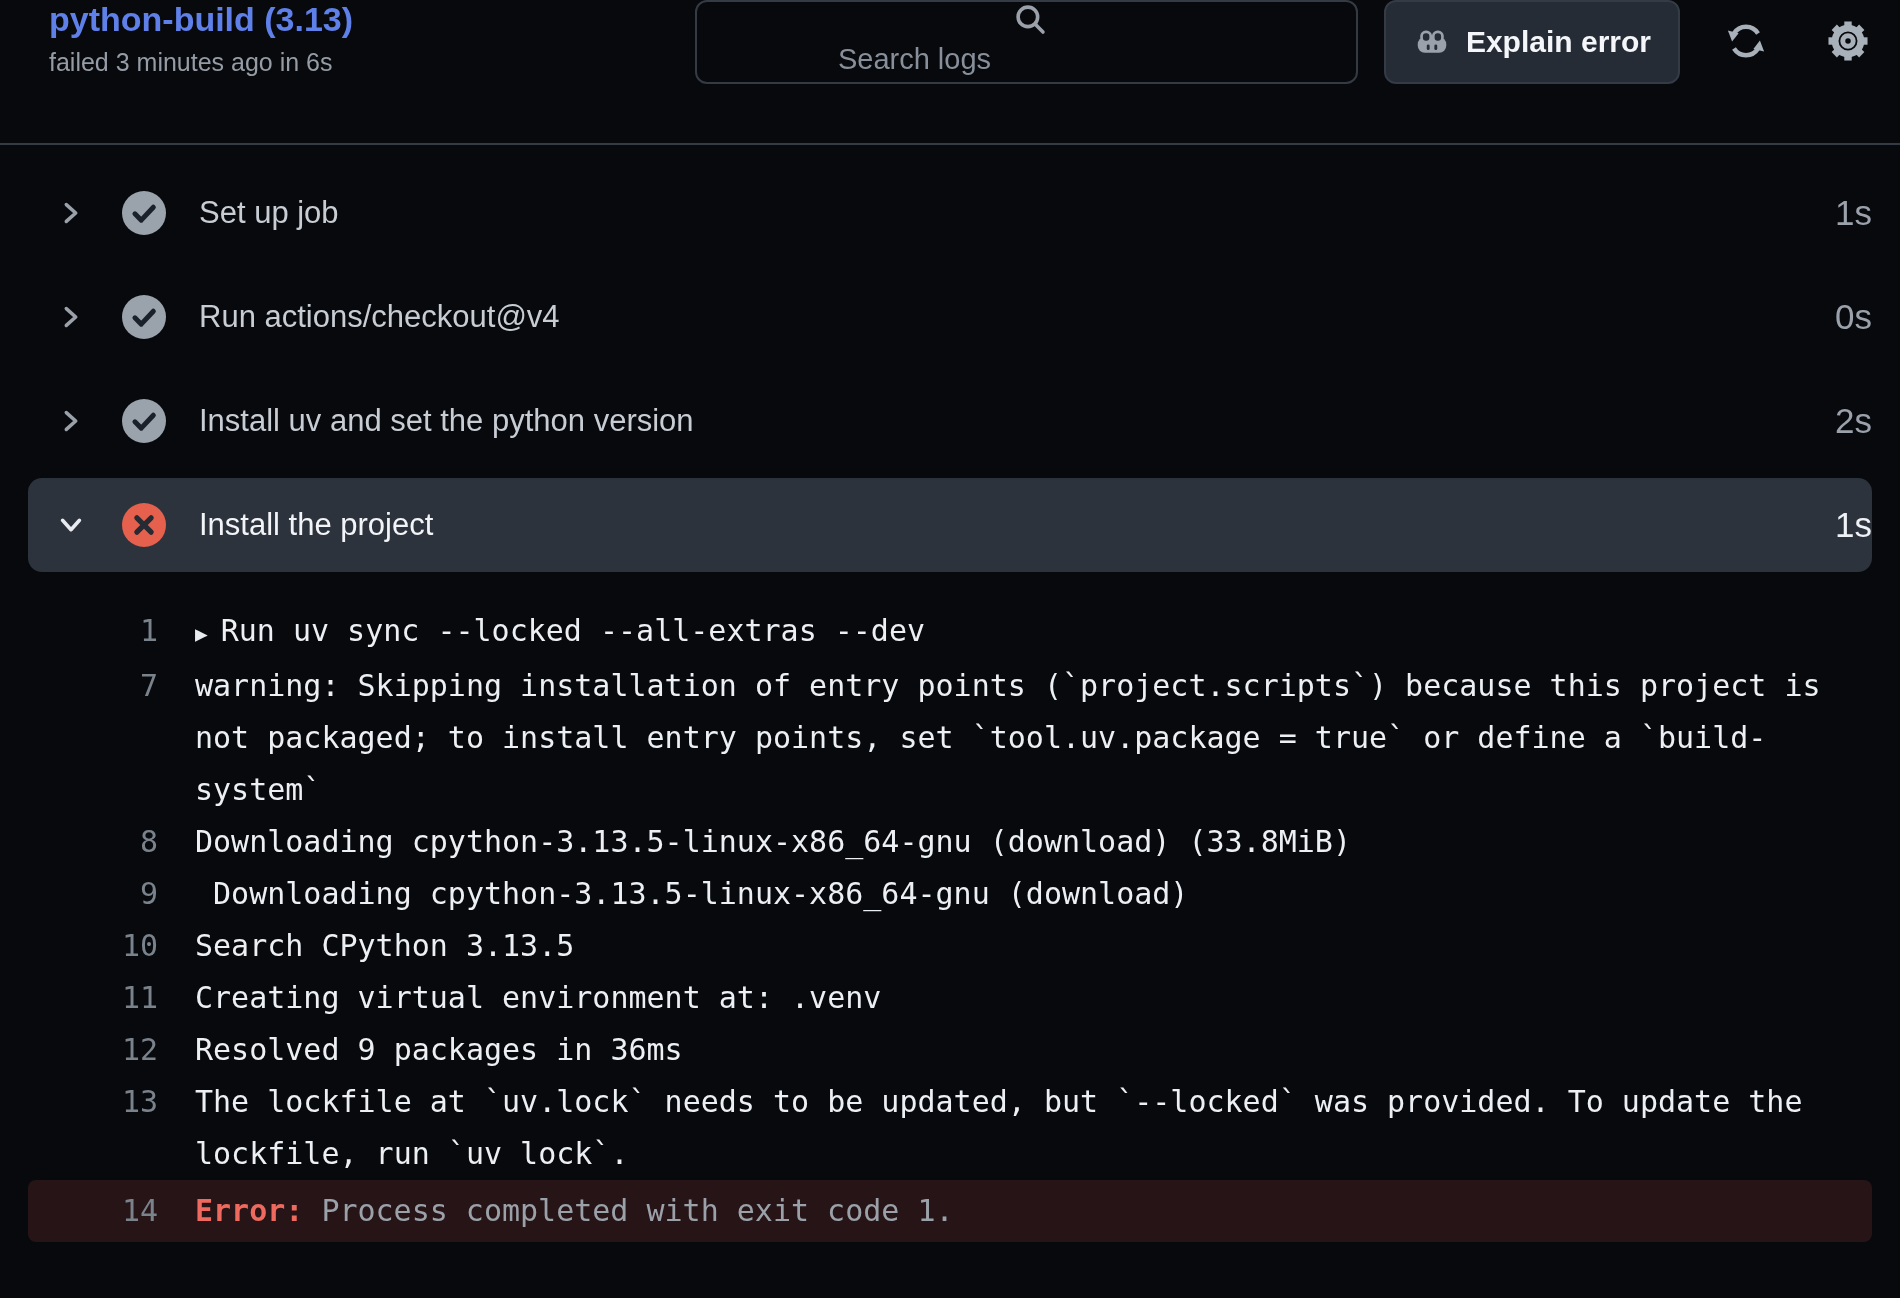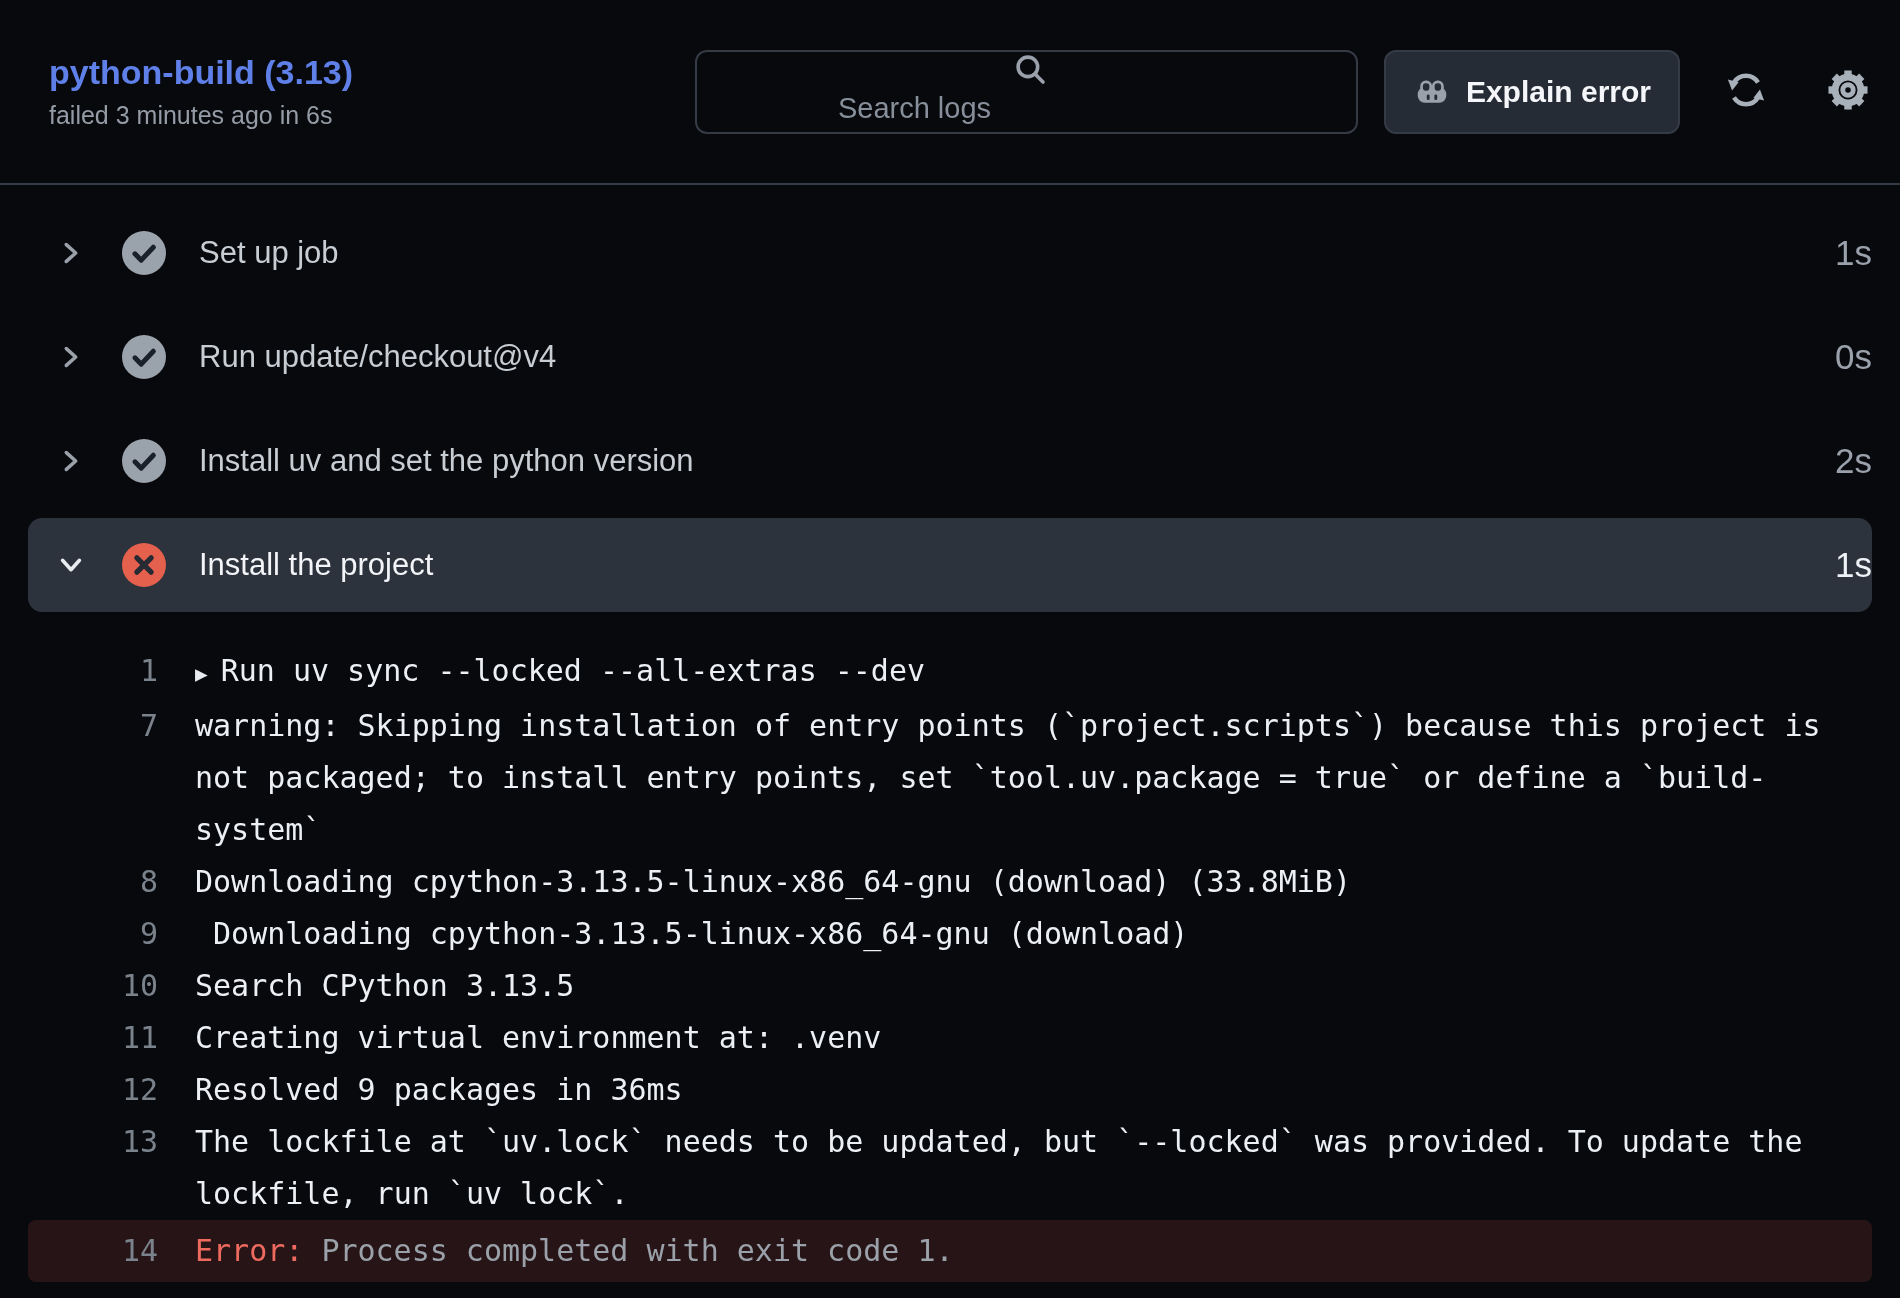--- a/index.html
+++ b/index.html
@@ -23,23 +23,23 @@
   *{box-sizing:border-box;margin:0;padding:0;}
   html,body{width:1900px;height:1298px;overflow:hidden;}
   body{
     background:var(--page-bg);
     font-family:"Liberation Sans", sans-serif;
     color:var(--text-primary);
   }
 
   
   .header{
-    height:185px;
+    height:145px;
     display:flex;
-    align-items:center;
+    align-items:flex-start;
     padding:0 30px 0 49px;
     border-bottom:2px solid var(--border);
   }
   .title-block{display:flex;flex-direction:column;justify-content:center;margin-right:auto;}
   .job-title{font-size:34px;font-weight:bold;color:var(--accent-blue);line-height:1.15;}
   .job-subtitle{font-size:25px;color:var(--text-secondary);margin-top:9px;}
 
   .searchbox{
     width:663px;height:84px;
     border:2px solid var(--border);
@@ -132,21 +132,21 @@
     font-size:21px;
     color:#e8ebf0;
     margin-right:13px;
     cursor:pointer;
   }
   .log-row.error{
     background:var(--error-row-bg);
     border-radius:8px;
     padding:5px 0;
   }
-  .log-row.error .err-label{color:var(--error-text);font-weight:normal;margin-right:18px;}
+  .log-row.error .err-label{color:var(--error-text);font-weight:bold;margin-right:18px;}
   .log-row.error .err-rest{color:#9aa1a9;}
 </style>
 </head>
 <body>
 
 <div class="header">
   <div class="title-block">
     <div class="job-title">python-build (3.13)</div>
     <div class="job-subtitle">failed 3 minutes ago in 6s</div>
   </div>
@@ -228,21 +228,21 @@
       <svg width="30" height="30" viewBox="0 0 16 16">
           <path d="M5.5 3.5 L10.5 8 L5.5 12.5" fill="none" stroke="currentColor" stroke-width="1.9" stroke-linecap="round" stroke-linejoin="round"></path>
         </svg>
     </span>
     <span class="status">
       <svg width="44" height="44" viewBox="0 0 16 16">
         <circle cx="8" cy="8" r="8" fill="var(--success-icon)"></circle>
         <path d="M4.7 8.3 L7.0 10.6 L11.4 5.9" fill="none" stroke="var(--icon-dark)" stroke-width="1.8" stroke-linecap="round" stroke-linejoin="round"></path>
       </svg>
     </span>
-    <span class="step-name">Run update/checkout@v4</span>
+    <span class="step-name">Run actions/checkout@v4</span>
     <span class="step-time">0s</span>
   </div>
 
   <div class="step-row">
     <span class="chev">
       <svg width="30" height="30" viewBox="0 0 16 16">
           <path d="M5.5 3.5 L10.5 8 L5.5 12.5" fill="none" stroke="currentColor" stroke-width="1.9" stroke-linecap="round" stroke-linejoin="round"></path>
         </svg>
     </span>
     <span class="status">

